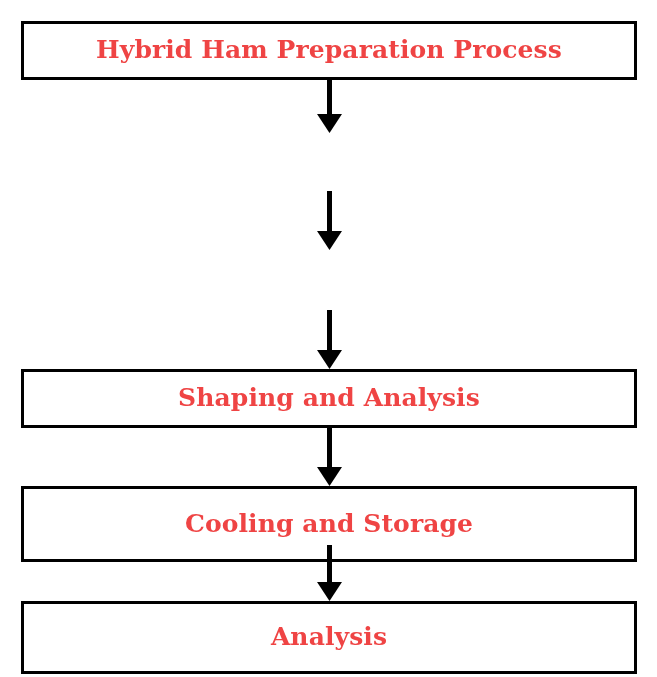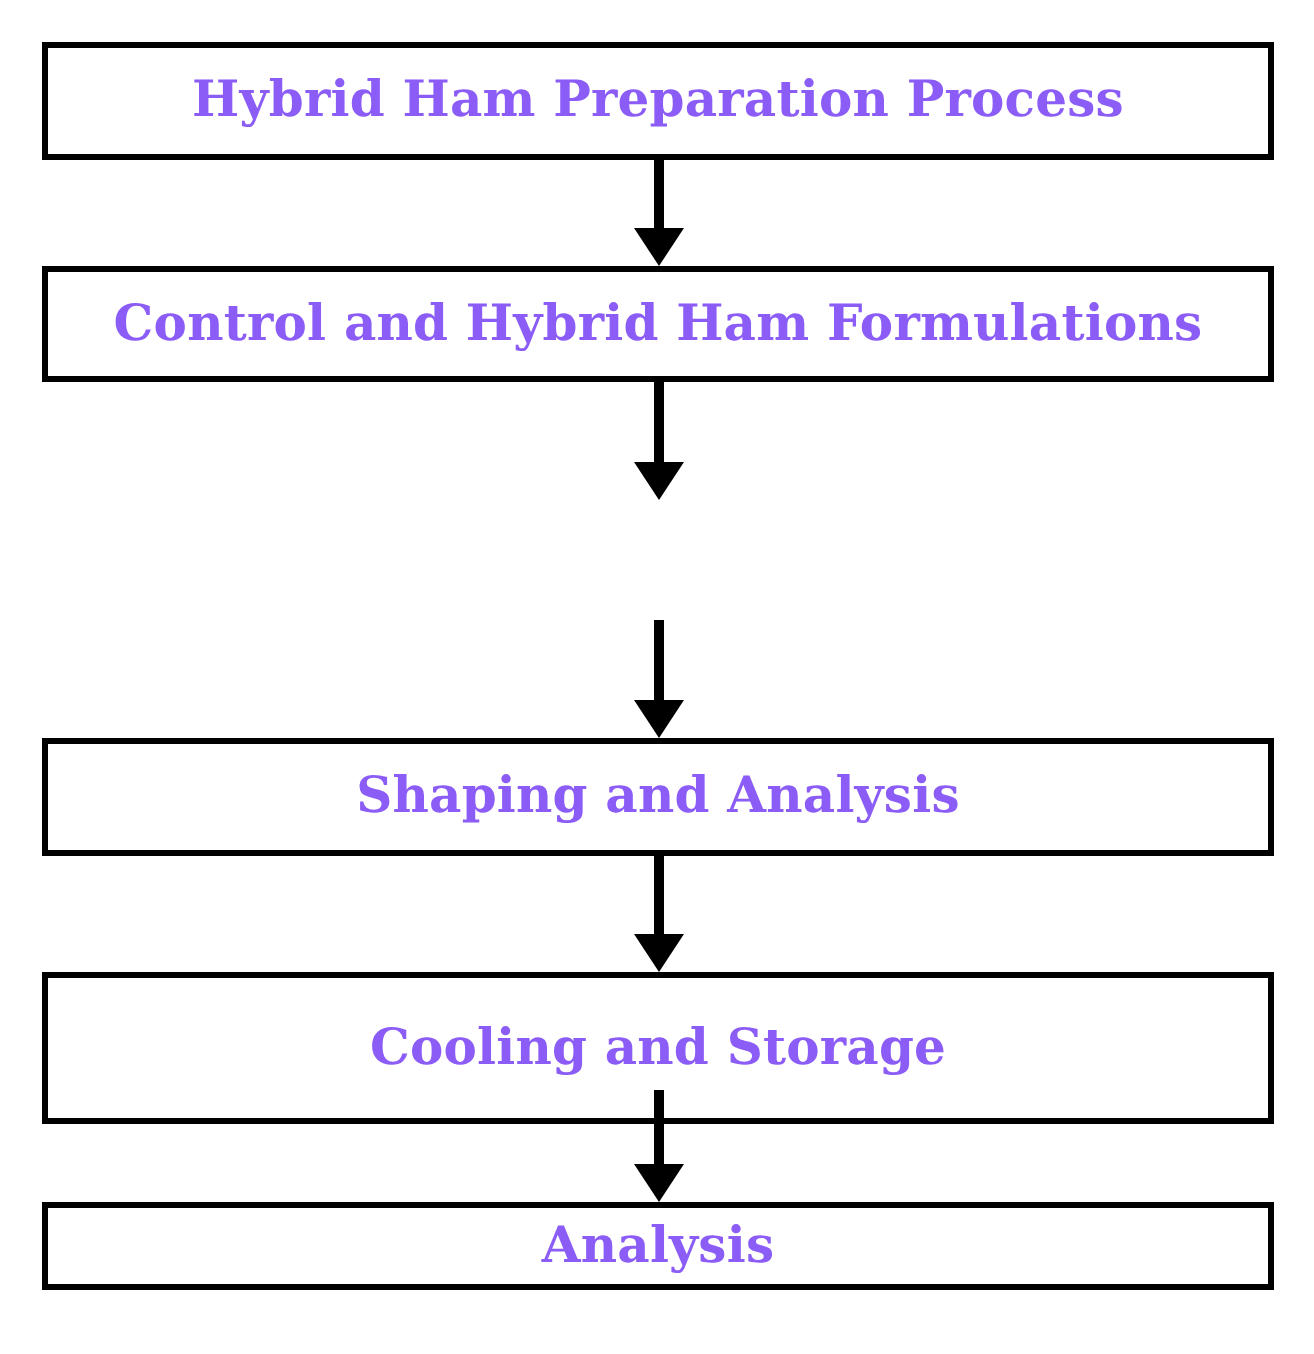--- a/index.html
+++ b/index.html
@@ -29,32 +29,32 @@
     background: #ffffff;
     display: flex;
     align-items: center;
     justify-content: center;
   }
   .node-label {
     font-family: "DejaVu Serif", serif;
     font-weight: bold;
     font-size: 25px;
     line-height: 1;
-    color: #8b5cf6;
+    color: #ef4444;
     letter-spacing: 0.1px;
     white-space: nowrap;
     text-align: center;
     padding-bottom: 2px;
   }
   .node-1 { top: 21px;  height: 59px; }
   .node-2 { top: 133px; height: 58px; }
   .node-3 { top: 250px; height: 60px; }
   .node-4 { top: 369px; height: 59px; }
   .node-5 { top: 486px; height: 76px; }
-  .node-6 { top: 601px; height: 44px; }
+  .node-6 { top: 601px; height: 73px; }
 
   .connector {
     position: absolute;
     left: 0;
     width: 657px;
     pointer-events: none;
   }
   .connector svg {
     display: block;
     overflow: visible;
@@ -74,23 +74,20 @@
     <span class="node-label">Hybrid Ham Preparation Process</span>
   </div>
 
   <div class="connector conn-1">
     <svg width="657" height="53" viewBox="0 0 657 53" xmlns="http://www.w3.org/2000/svg" aria-hidden="true">
       <line x1="329.5" y1="0" x2="329.5" y2="38" stroke="#000000" stroke-width="5"></line>
       <polygon points="317,34 342,34 329.5,53" fill="#000000"></polygon>
     </svg>
   </div>
 
-  <div class="node node-2">
-    <span class="node-label">Control and Hybrid Ham Formulations</span>
-  </div>
 
   <div class="connector conn-2">
     <svg width="657" height="59" viewBox="0 0 657 59" xmlns="http://www.w3.org/2000/svg" aria-hidden="true">
       <line x1="329.5" y1="0" x2="329.5" y2="44" stroke="#000000" stroke-width="5"></line>
       <polygon points="317,40 342,40 329.5,59" fill="#000000"></polygon>
     </svg>
   </div>
 
 
   <div class="connector conn-3">

